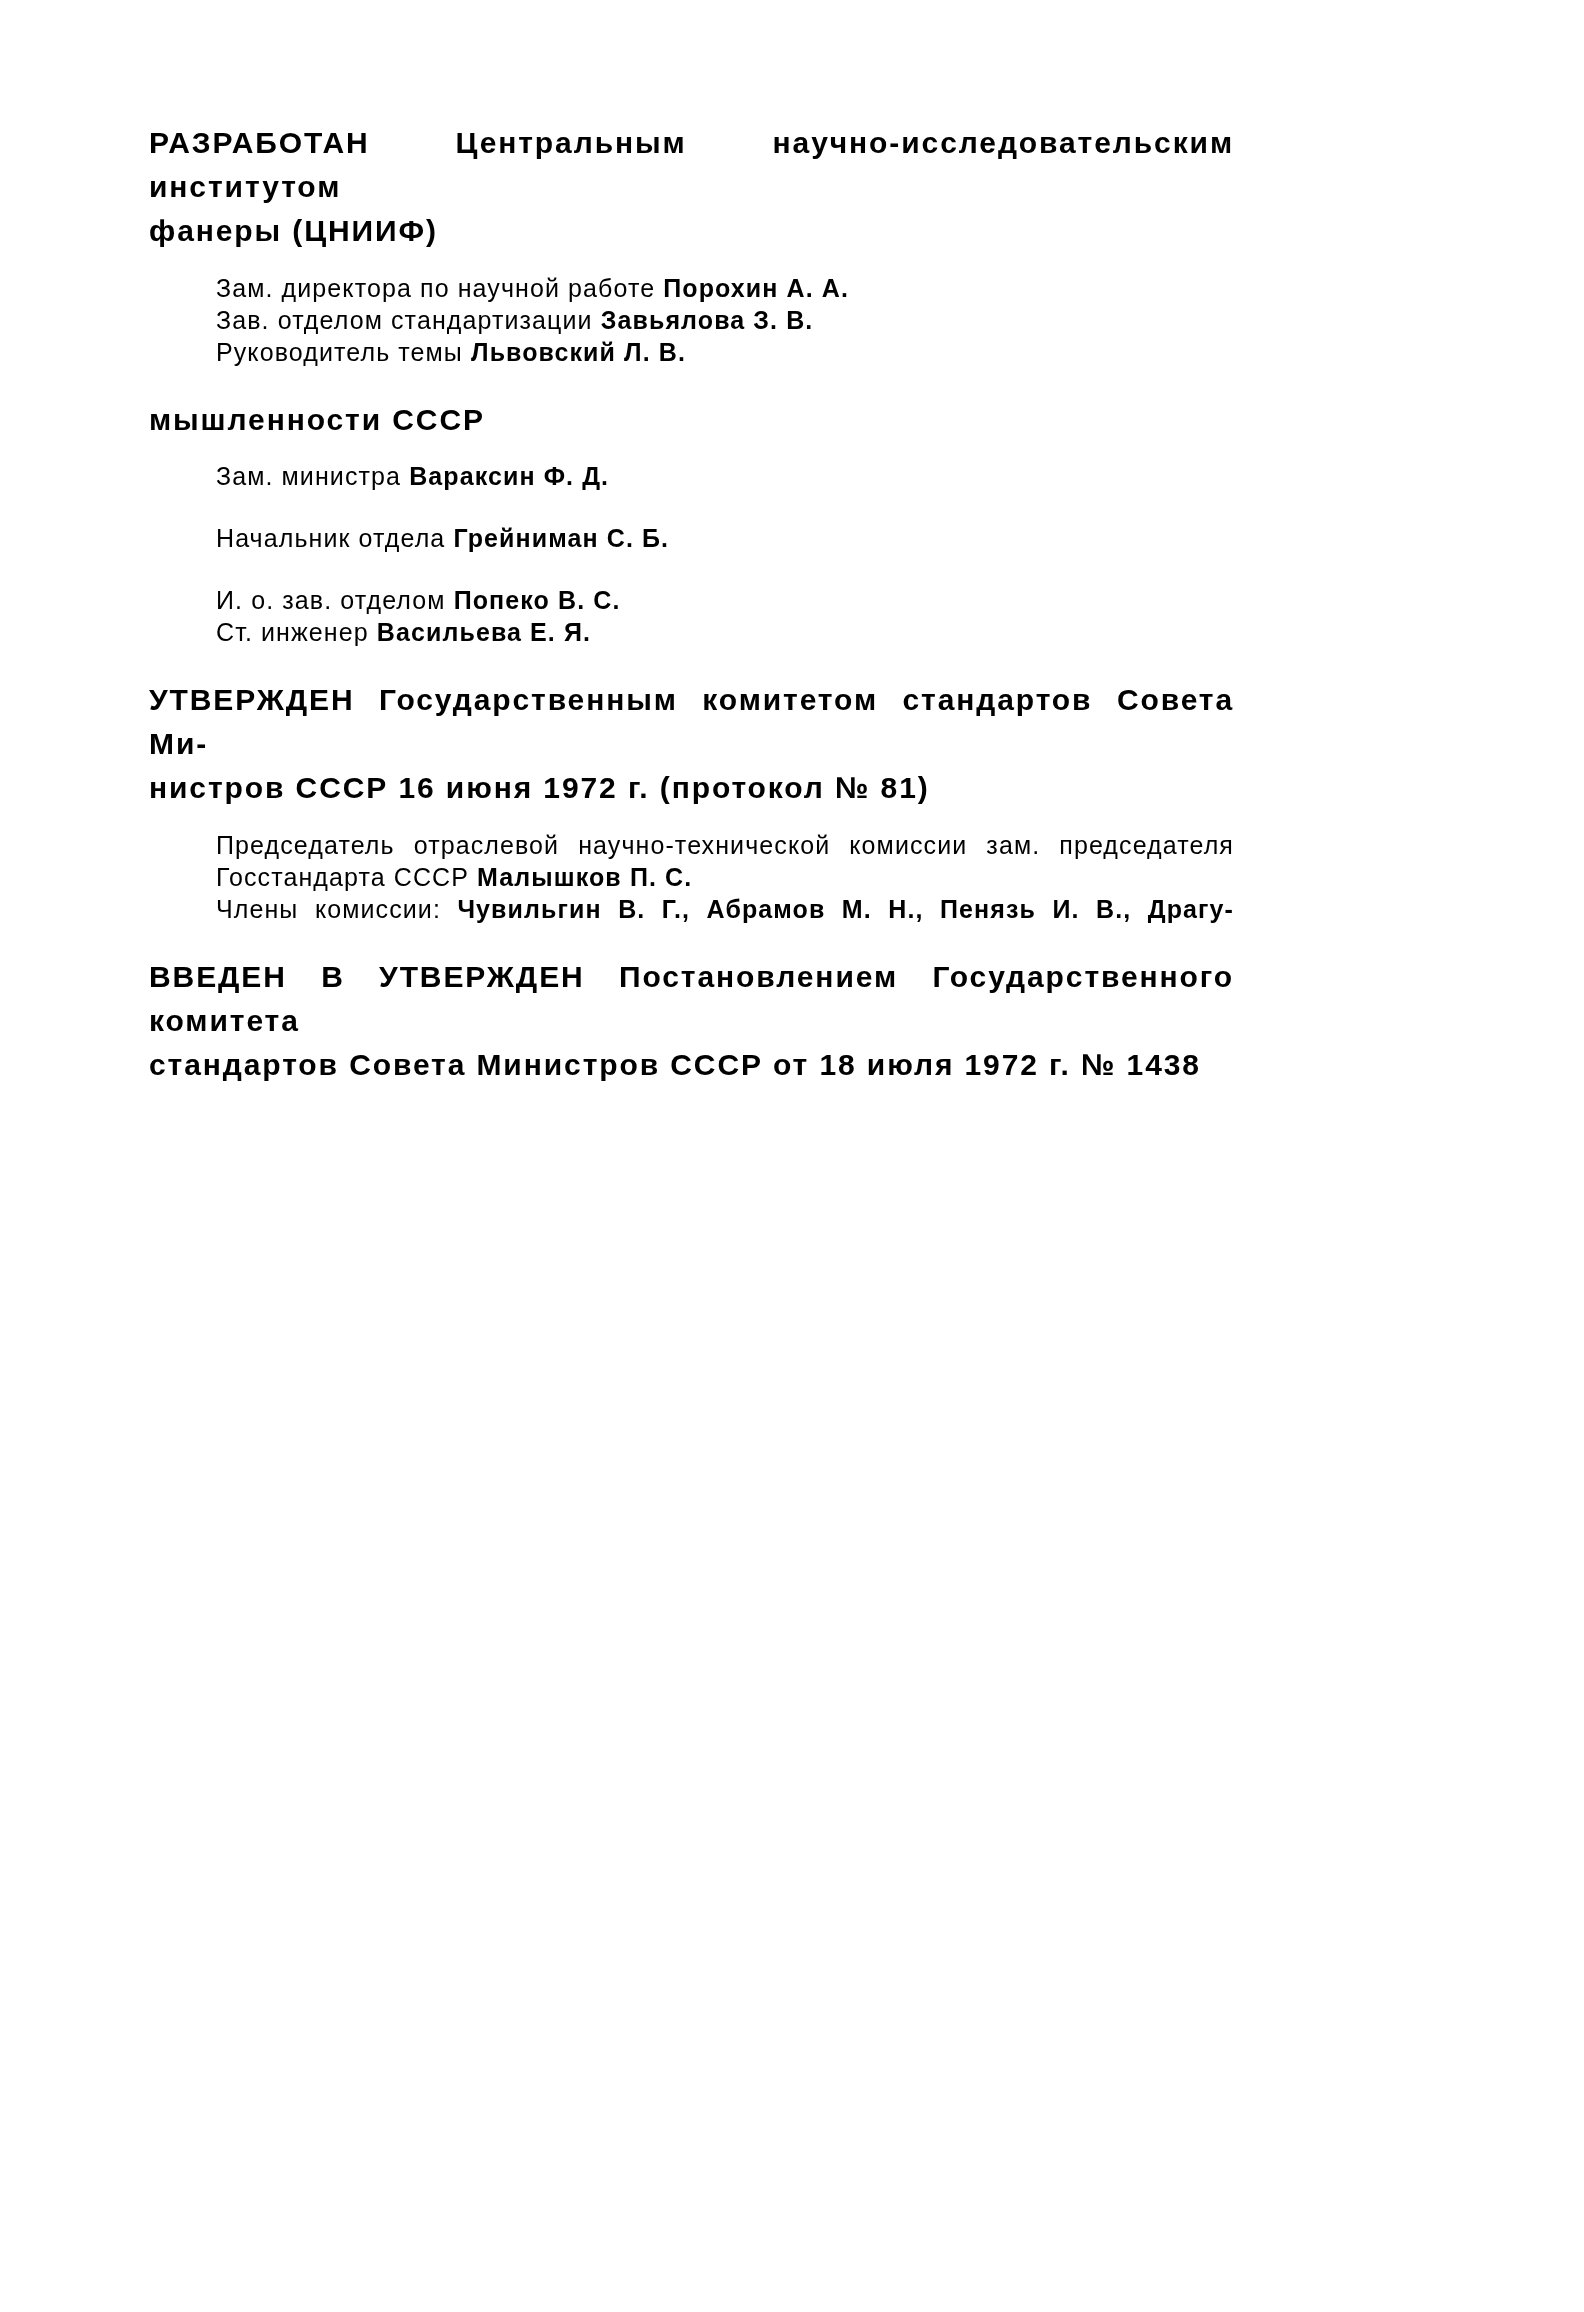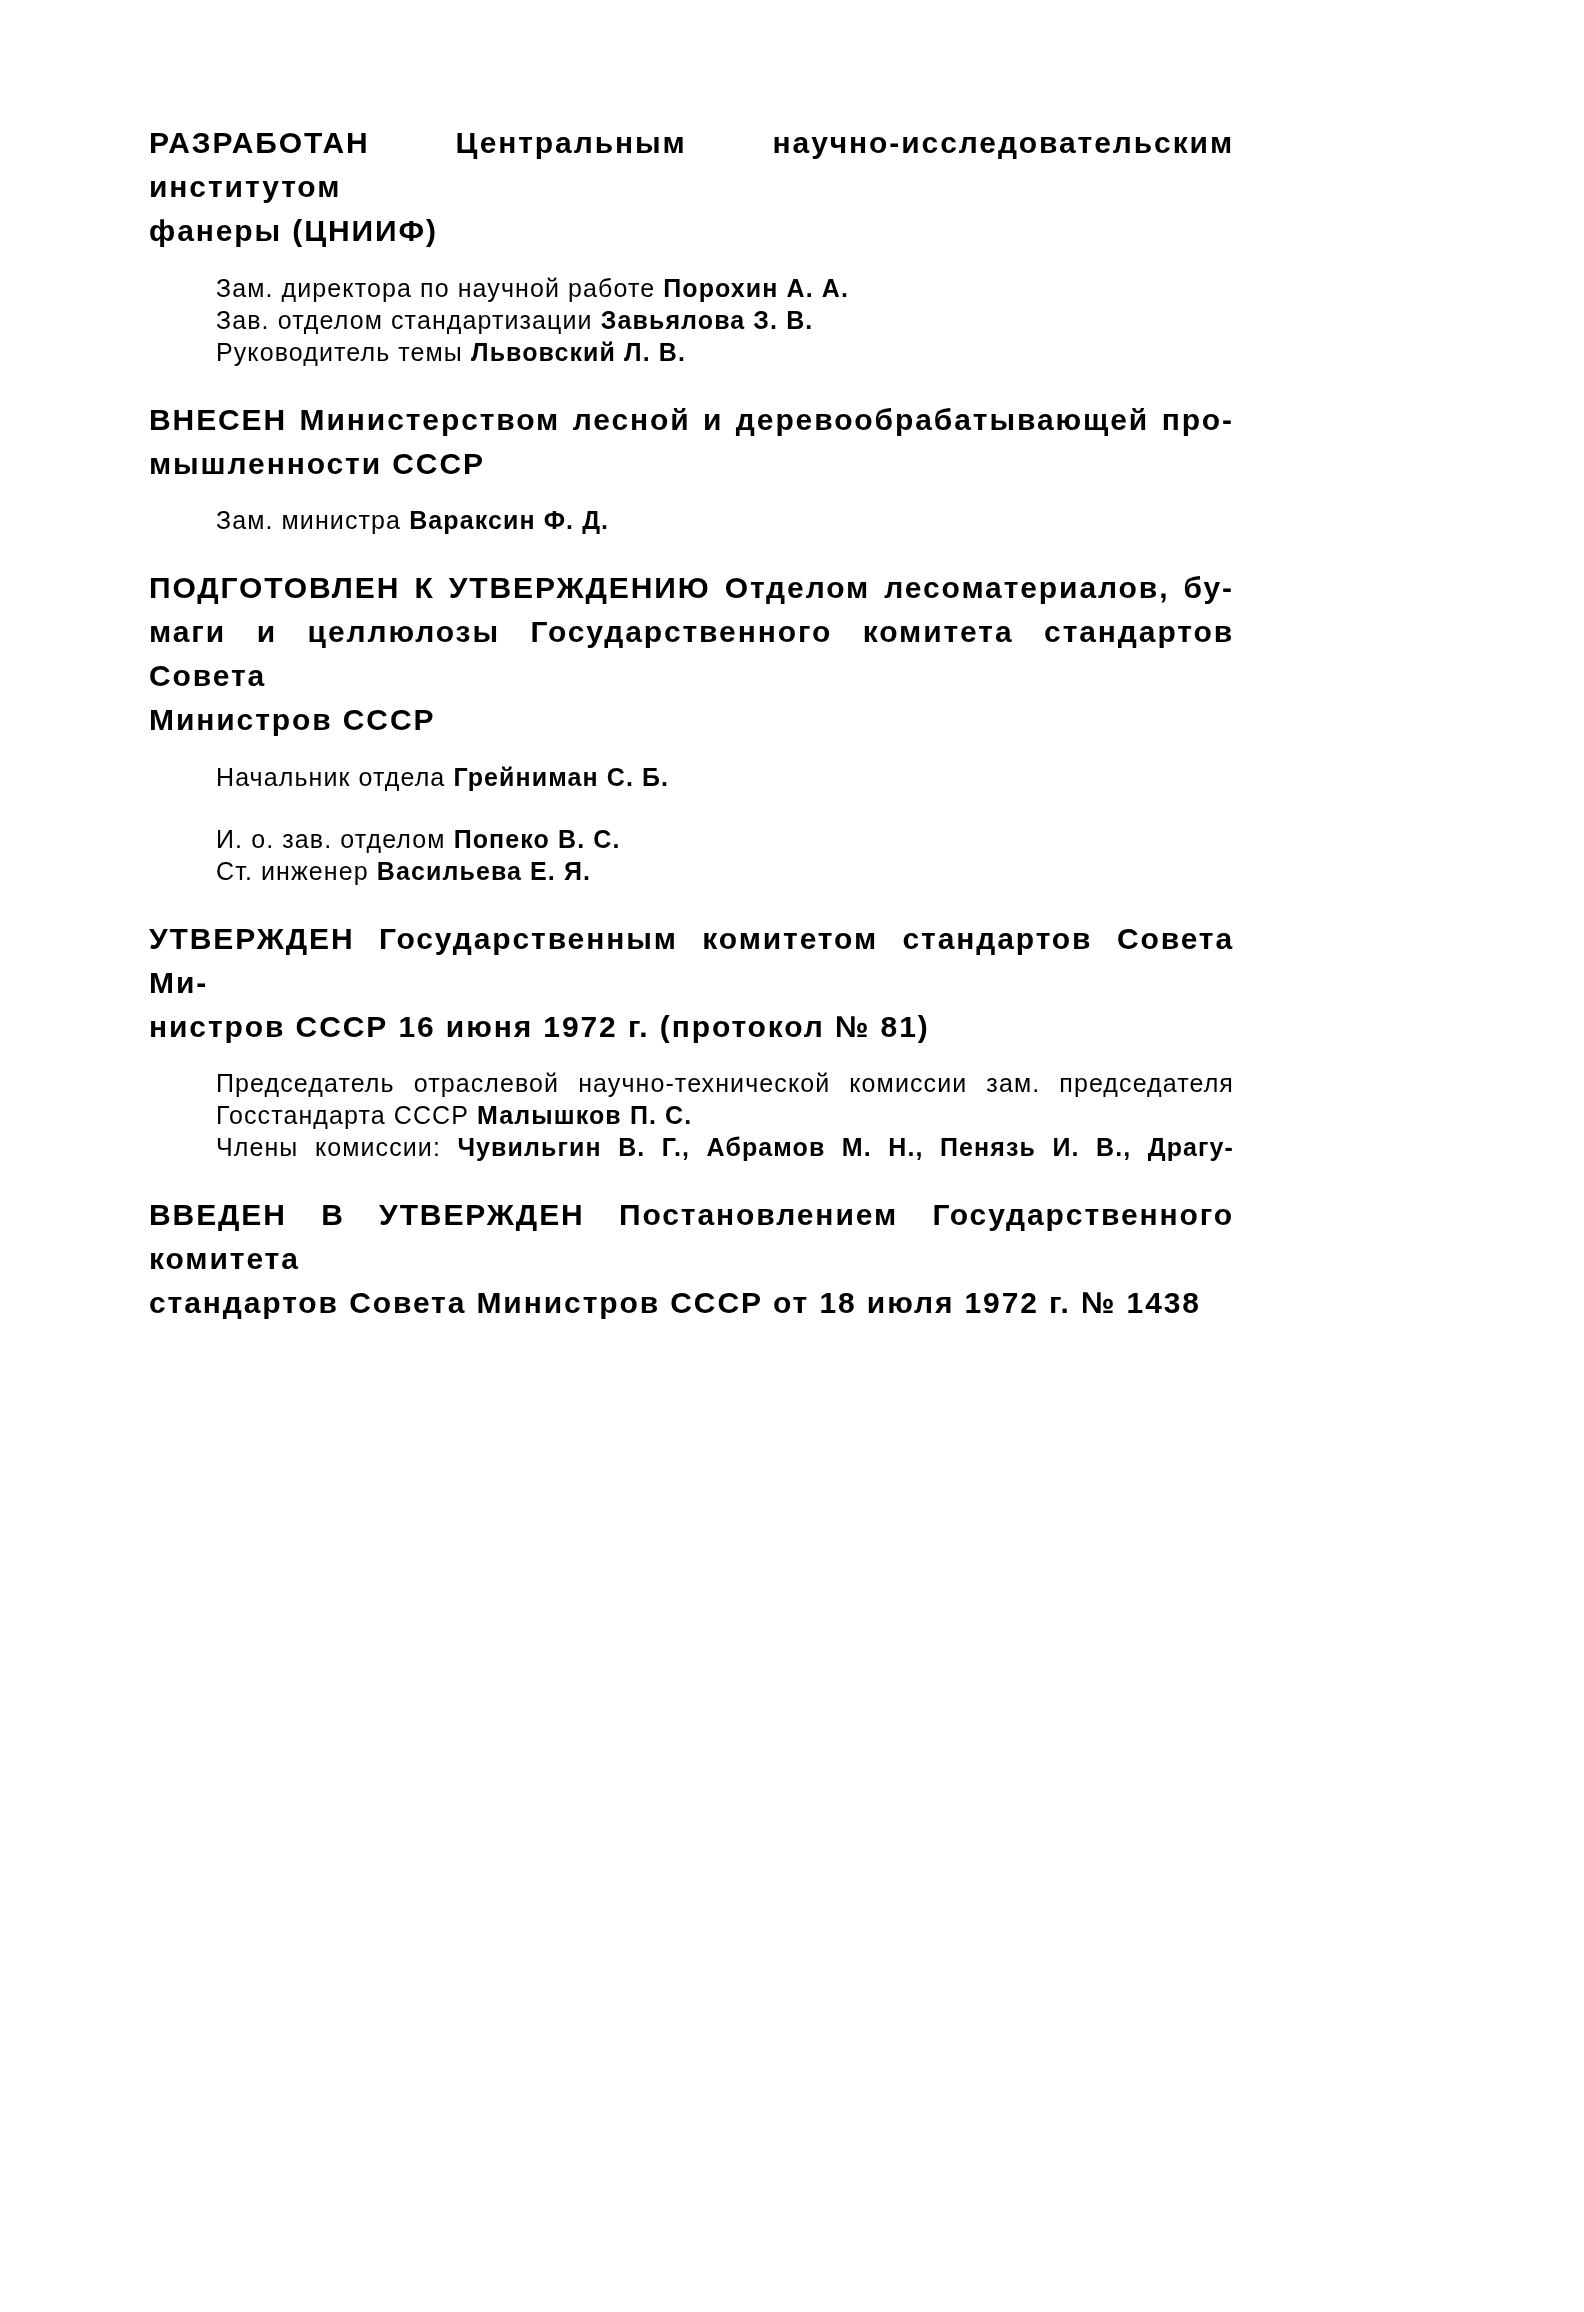--- a/index.html
+++ b/index.html
@@ -82,37 +82,31 @@
       </p>
       <p class="dl">
         <span>Руководитель темы</span>
         <span class="b">Львовский Л. В.</span>
       </p>
     </div>
   </section>
 
   <section>
     <h2 class="hd">
-      <span class="hl j">ВНЕСЕН Министерством лесной и деревообрабатывающей про-</span>
       <span class="hl">мышленности СССР</span>
     </h2>
     <div class="details">
       <p class="dl">
         <span>Зам. министра</span>
         <span class="b">Вараксин Ф. Д.</span>
       </p>
     </div>
   </section>
 
   <section>
-    <h2 class="hd">
-      <span class="hl j">ПОДГОТОВЛЕН К УТВЕРЖДЕНИЮ Отделом лесоматериалов, бу-</span>
-      <span class="hl j">маги и целлюлозы Государственного комитета стандартов Совета</span>
-      <span class="hl">Министров СССР</span>
-    </h2>
     <div class="details">
       <p class="dl">
         <span>Начальник отдела</span>
         <span class="b">Грейниман С. Б.</span>
       </p>
     </div>
   </section>
 
   <section>
     <div class="details">

